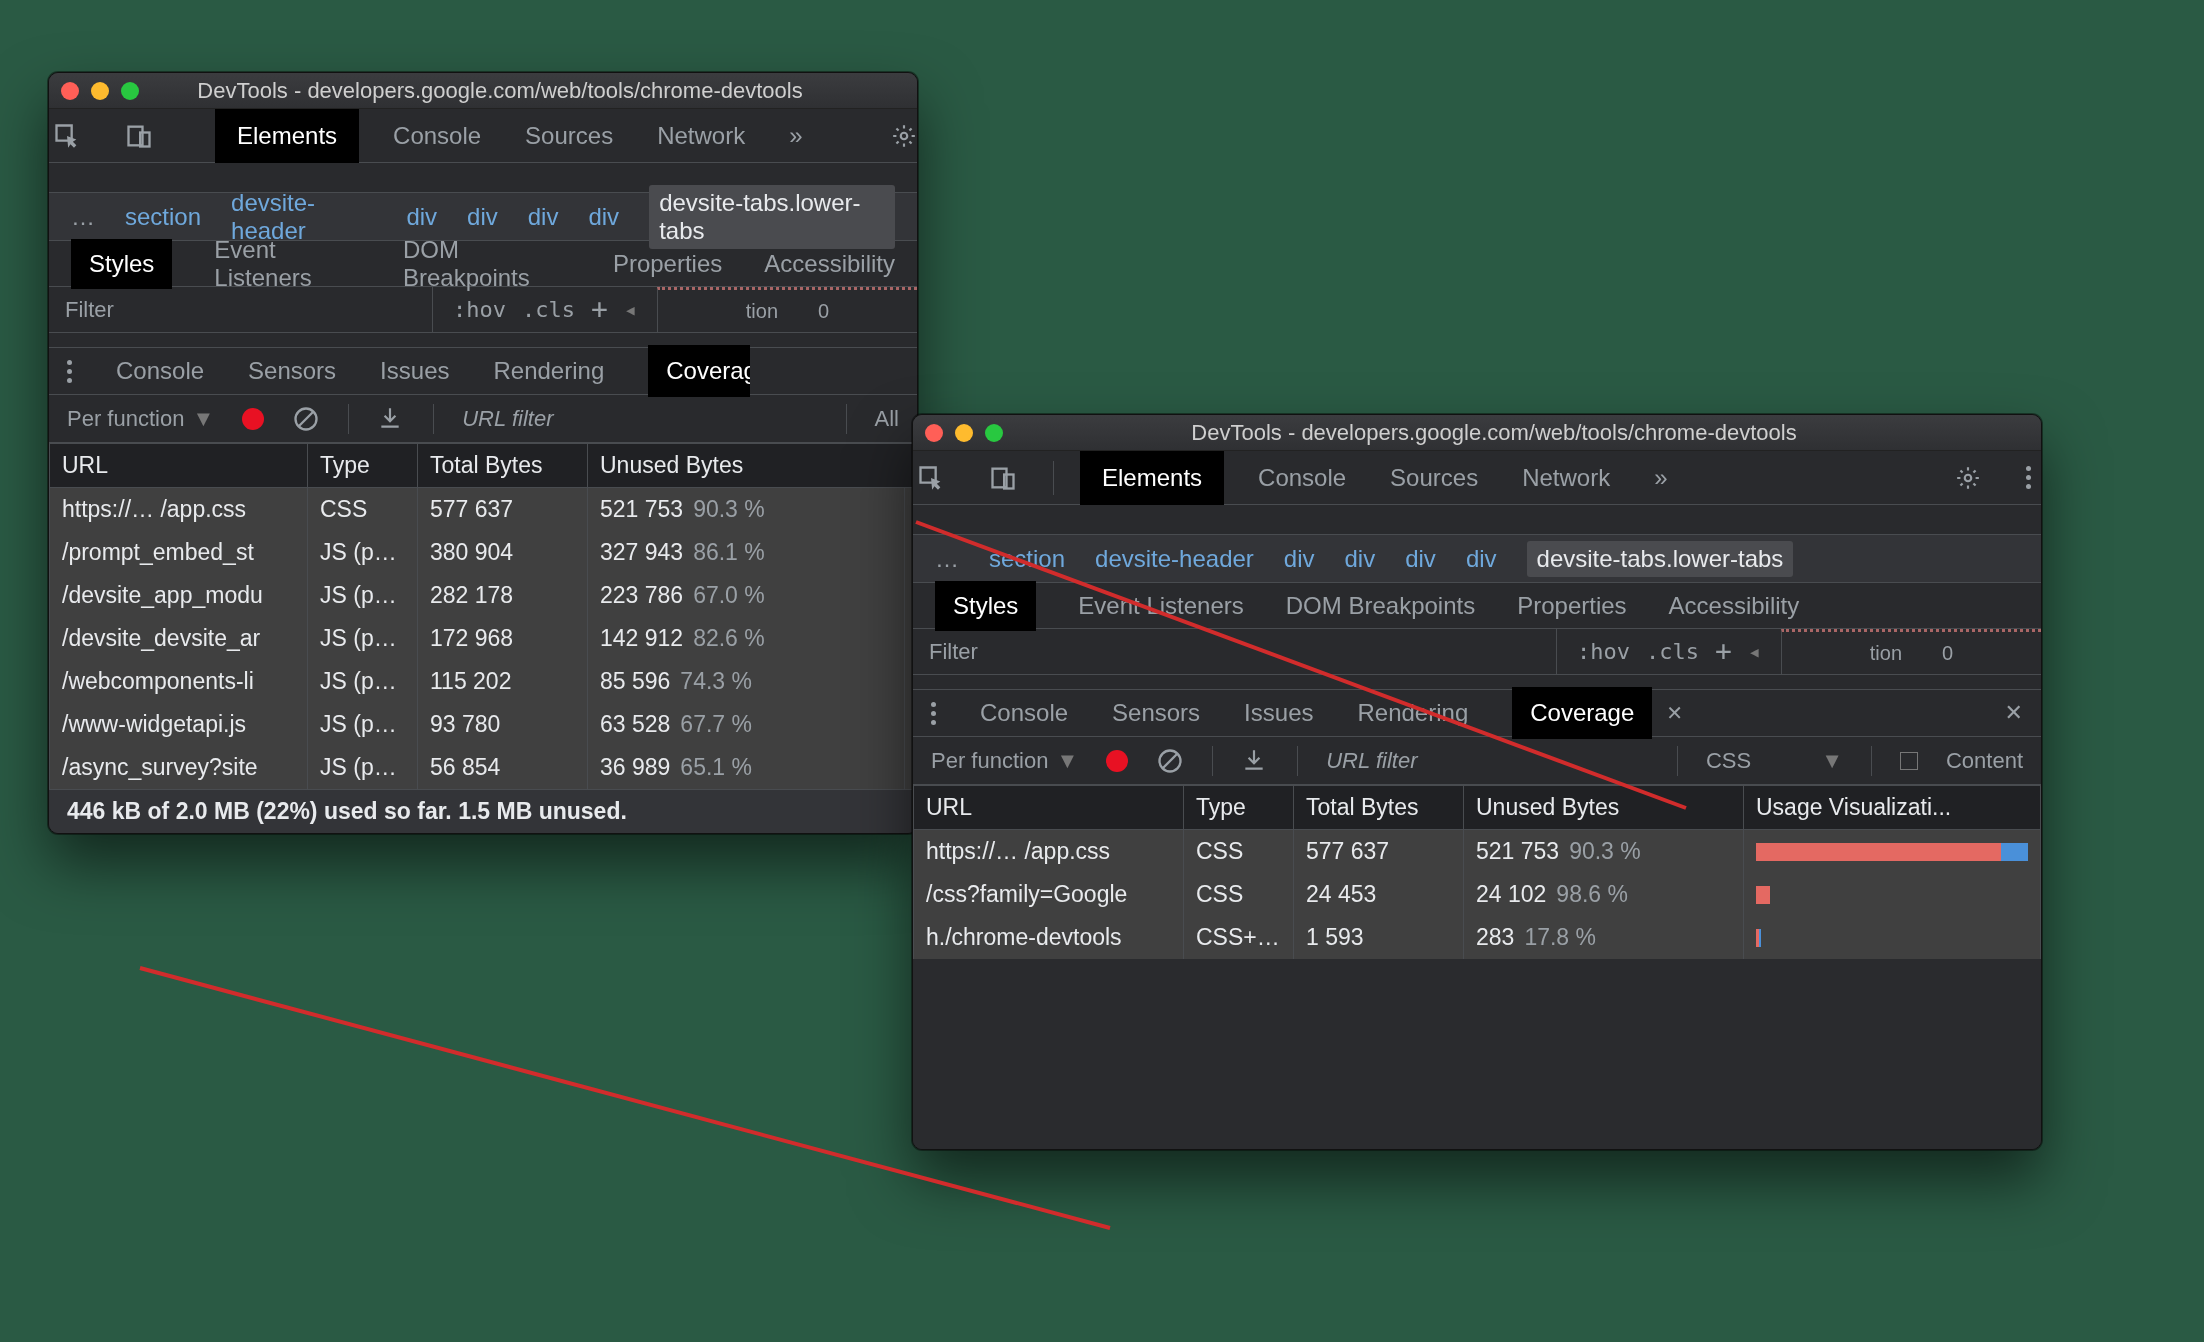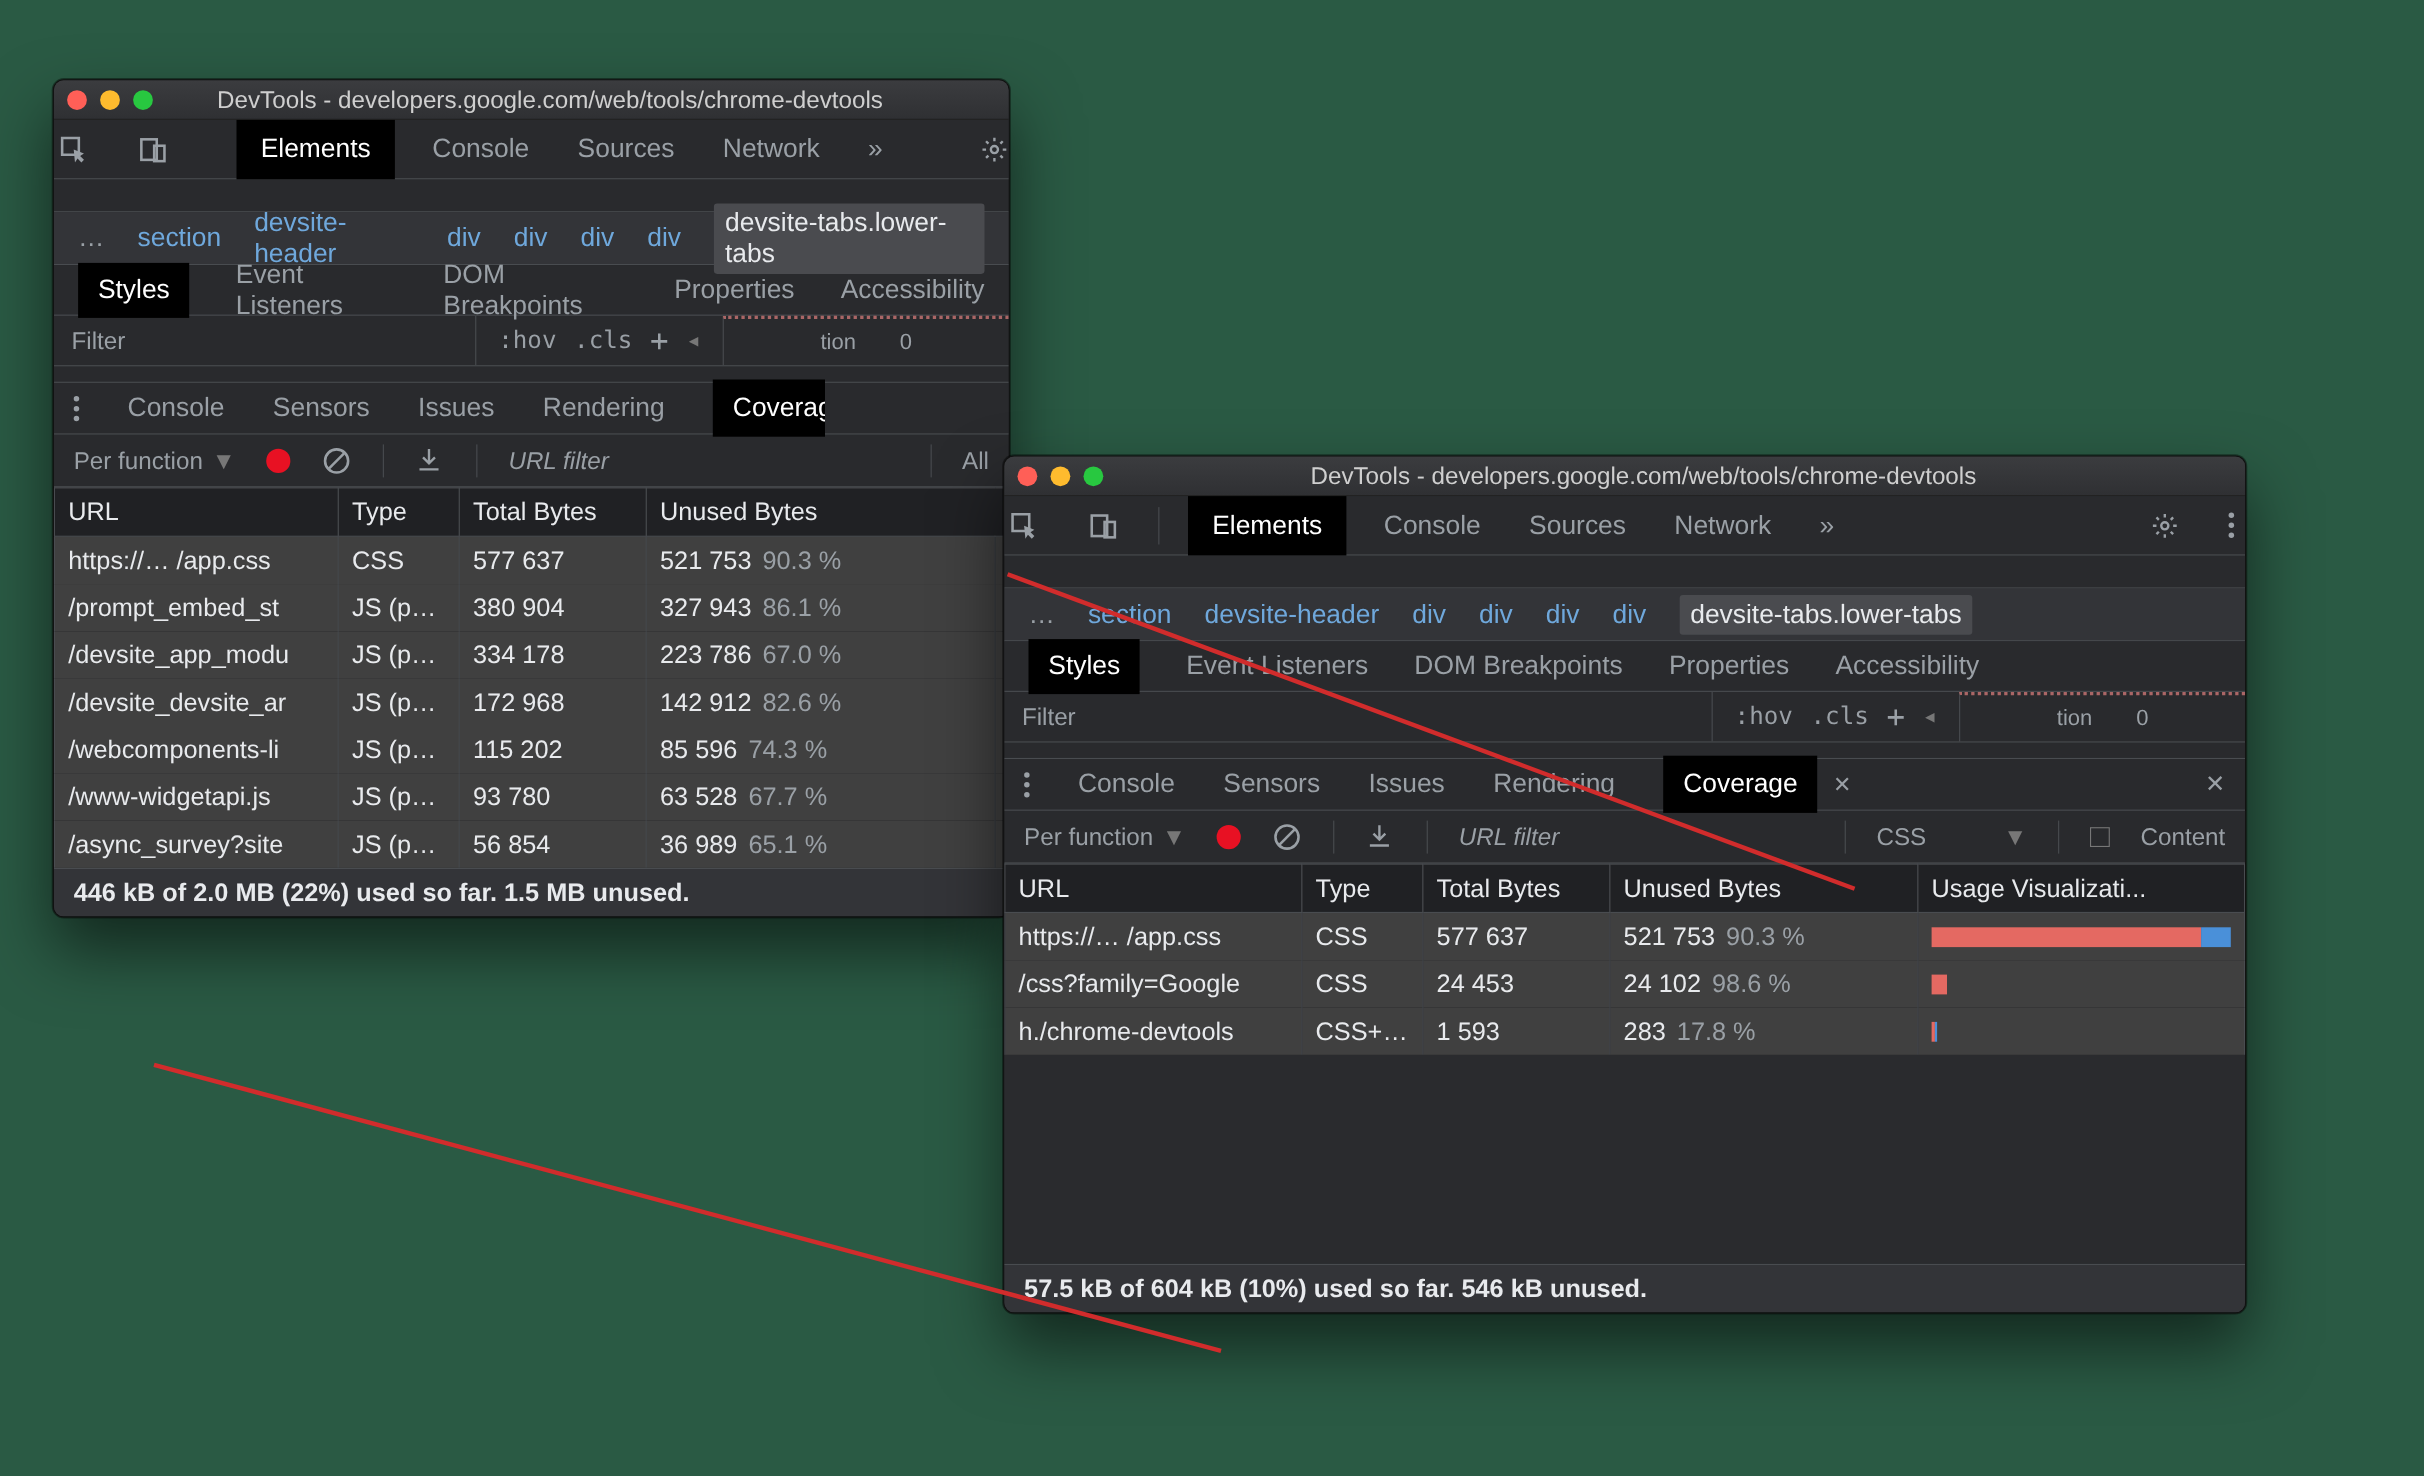--- a/index.html
+++ b/index.html
@@ -246,21 +246,21 @@
             <td>JS (p…</td>
             <td class="num">380 904</td>
             <td class="num">327 943<span class="pct">86.1 %</span></td>
             <td class="slit">
               <span class="r"></span>
             </td>
           </tr>
           <tr>
             <td>/devsite_app_modu</td>
             <td>JS (p…</td>
-            <td class="num">334 178</td>
+            <td class="num">282 178</td>
             <td class="num">223 786<span class="pct">67.0 %</span></td>
             <td class="slit">
               <span class="r"></span>
             </td>
           </tr>
           <tr>
             <td>/devsite_devsite_ar</td>
             <td>JS (p…</td>
             <td class="num">172 968</td>
             <td class="num">142 912<span class="pct">82.6 %</span></td>
@@ -479,20 +479,19 @@
               <div class="usage">
                 <span class="red" style="width:1%"></span>
                 <span class="blue" style="width:1%"></span>
               </div>
             </td>
           </tr>
         </tbody>
     </table>
     <div style="height:190px;background:#2a2b2e;"></div>
 
-    <div class="status">57.5 kB of 604 kB (10%) used so far. 546 kB unused.</div>
   </div>
 
   <svg class="annot" width="2204" height="1342">
     <line x1="916" y1="474" x2="1686" y2="760" stroke="#d12c2c" stroke-width="4"></line>
     <line x1="140" y1="920" x2="1110" y2="1180" stroke="#d12c2c" stroke-width="4"></line>
   </svg>
 </div>
 
 </body></html>

